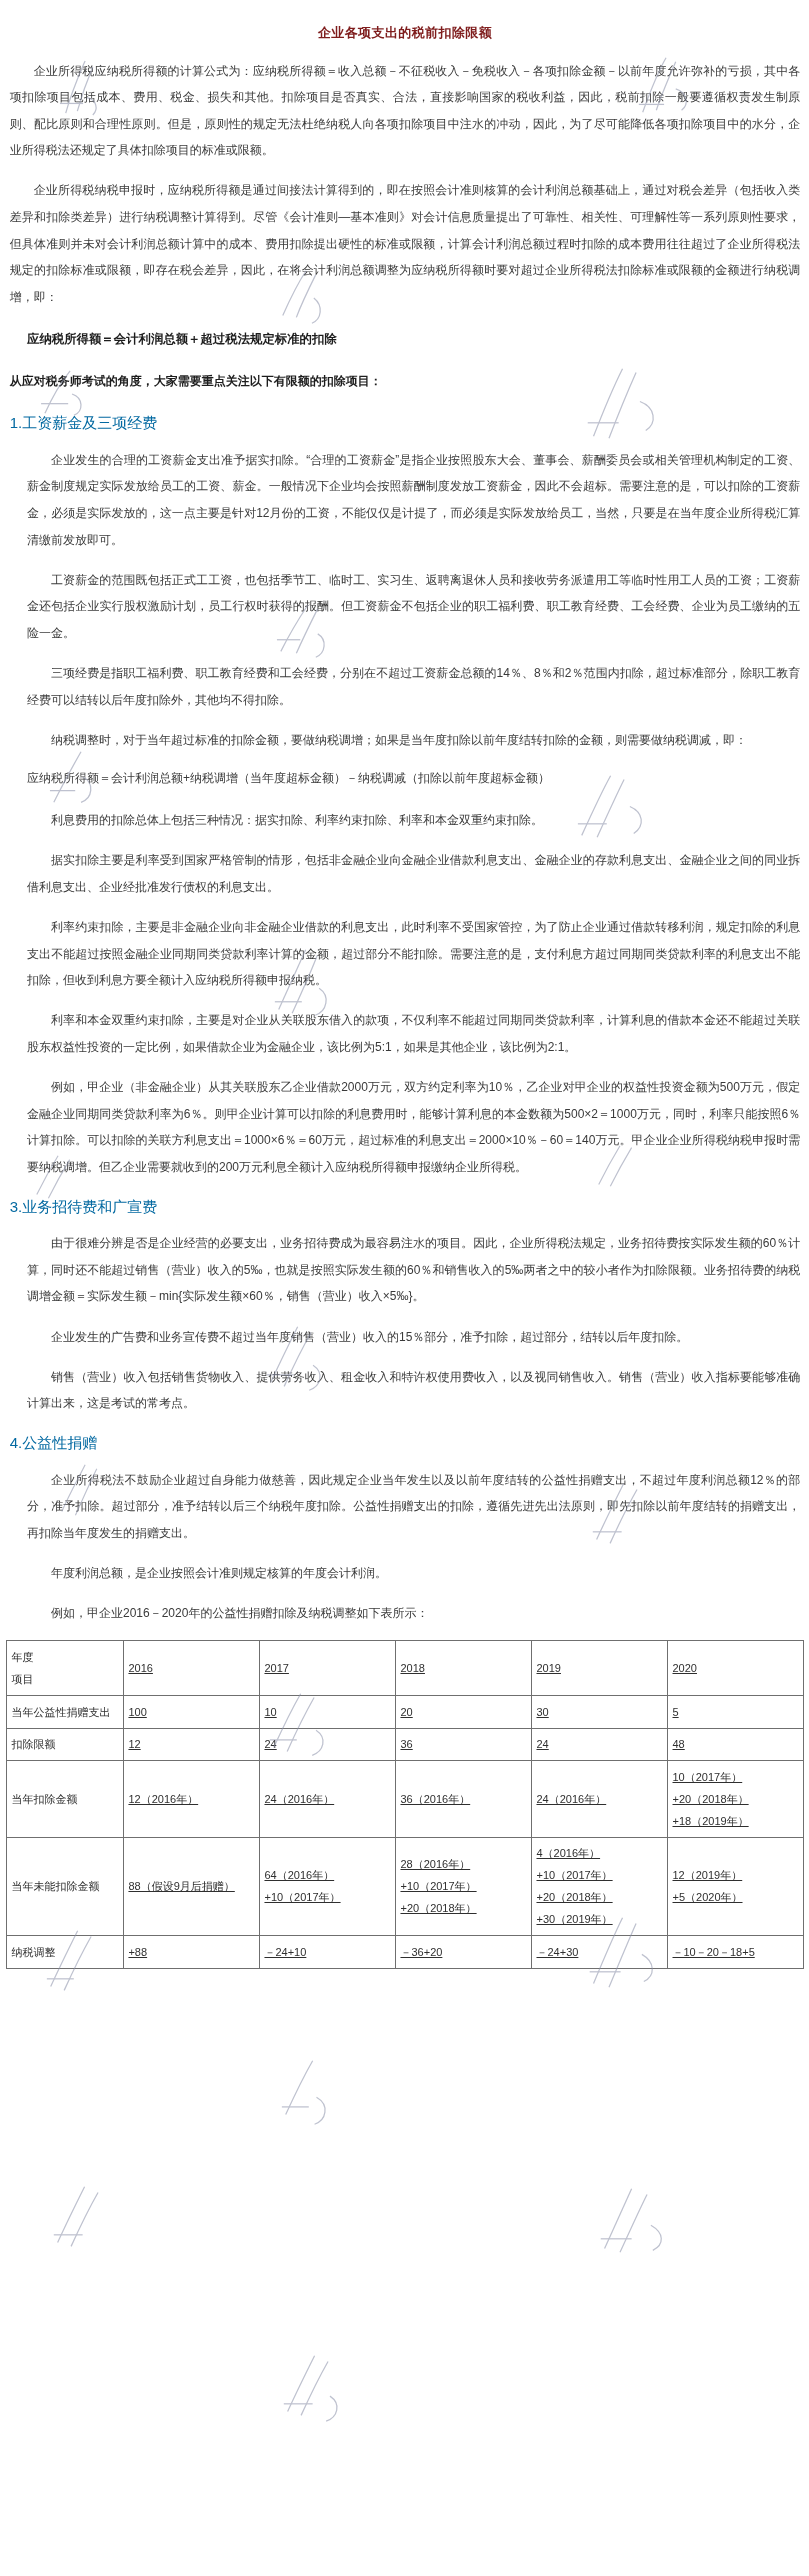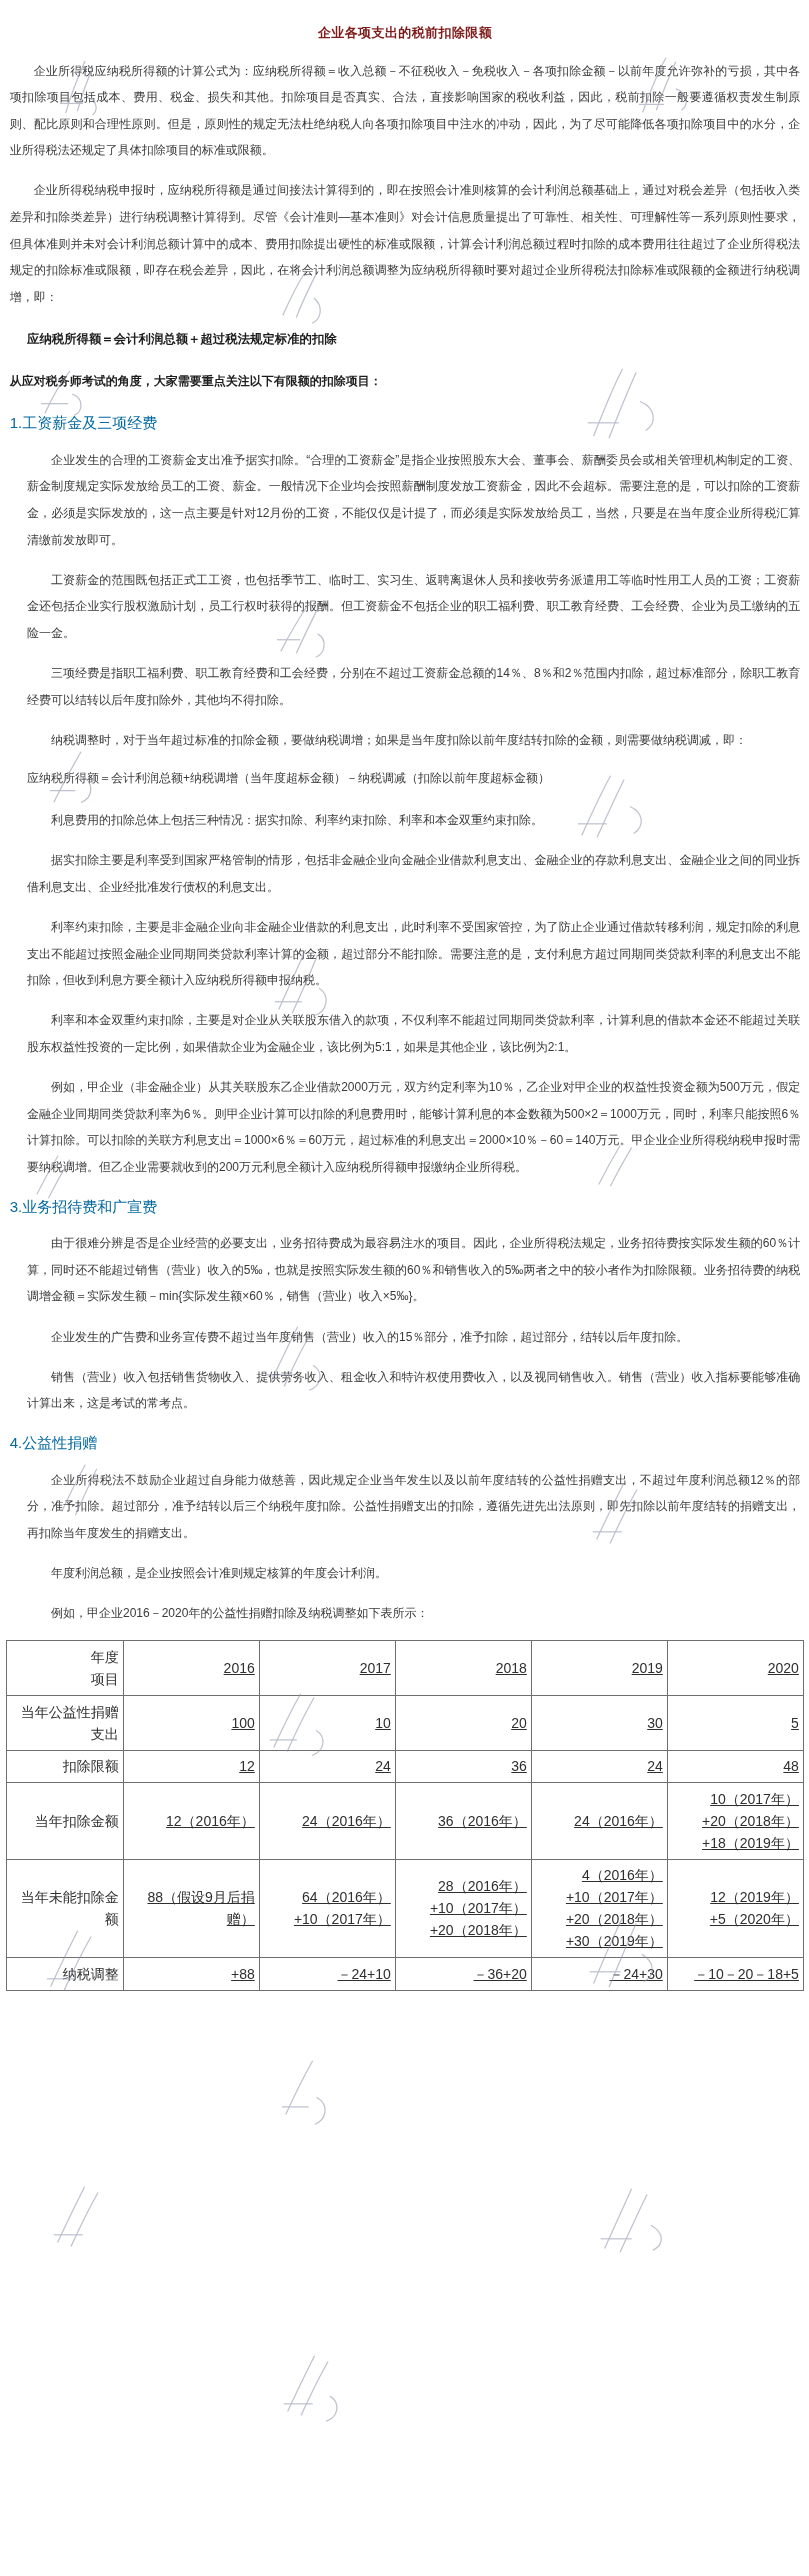--- a/index.html
+++ b/index.html
@@ -82,23 +82,22 @@
     margin: 0 9.7px 13.5px 27px;
     text-indent: 2em;
   }
 
   
   .donation-table {
     border-collapse: collapse;
     width: 798px;
     margin: 9.7px 5.8px 13.5px 5.8px;
     table-layout: fixed;
-    font-size: 14px;
+    font-size: 11px;
     color: #2f2f2f;
-    text-align: right;
   }
   .donation-table td {
     border: 1px solid #6f6f6f;
     padding: 4.8px 3.9px 4.8px 4.8px;
     vertical-align: middle;
     line-height: 22px;
     word-break: break-all;
   }
   .donation-table td.label-col { width: 100px; }
   .donation-table td.yr { width: 118px; text-decoration: underline; }

